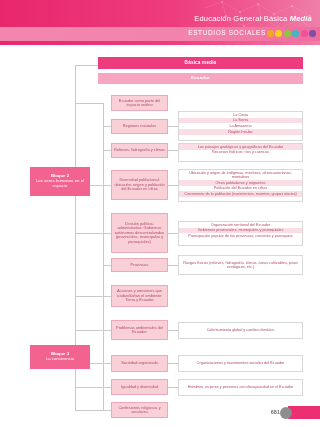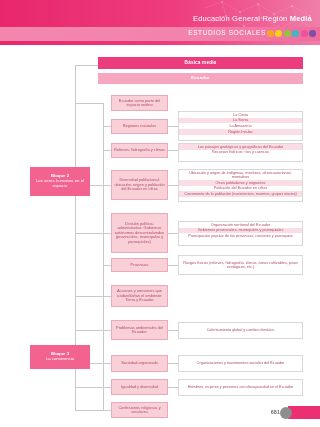--- a/index.html
+++ b/index.html
@@ -22,21 +22,21 @@
   }
   .header-dots{
     position:absolute;right:0;top:0;width:120px;height:34px;
     opacity:.35;
   }
   .header-title{
     position:absolute;right:8px;top:14px;
     font-size:7.5px;color:#ffffff;letter-spacing:.2px;
     white-space:nowrap;
   }
-  .header-title b{font-weight:bold;}
+  .header-title b{font-weight:bold;font-style:italic;}
   .header-band{
     position:absolute;left:0;top:27px;width:320px;height:14px;
     background:linear-gradient(90deg,#f386ad 0%,#f284ac 60%,#ef6b9c 100%);
   }
   .header-sub{
     position:absolute;right:54px;top:29px;
     font-size:6.5px;color:#ffffff;letter-spacing:.6px;white-space:nowrap;
   }
   .dots{
     position:absolute;right:4px;top:30px;
@@ -132,21 +132,21 @@
       <circle cx="92" cy="6" r="1"></circle>
         <circle cx="110" cy="16" r="1"></circle>
       <circle cx="26" cy="16" r="1"></circle>
         <circle cx="44" cy="26" r="1"></circle>
       <circle cx="62" cy="18" r="1"></circle>
         <circle cx="80" cy="28" r="1"></circle>
       <circle cx="98" cy="20" r="1"></circle>
     </g>
   </svg>
   <div class="header-title">
-    <span>Educación General Región </span><b>Media</b>
+    <span>Educación General Básica </span><b>Media</b>
   </div>
   <div class="header-band"></div>
   <div class="header-sub">ESTUDIOS SOCIALES</div>
   <div class="dots">
     <i style="background:#f5a623"></i>
     <i style="background:#f7d117"></i>
     <i style="background:#8cc63f"></i>
     <i style="background:#3bb8c4"></i>
     <i style="background:#ef4f9b"></i>
     <i style="background:#7b4ea8"></i>

